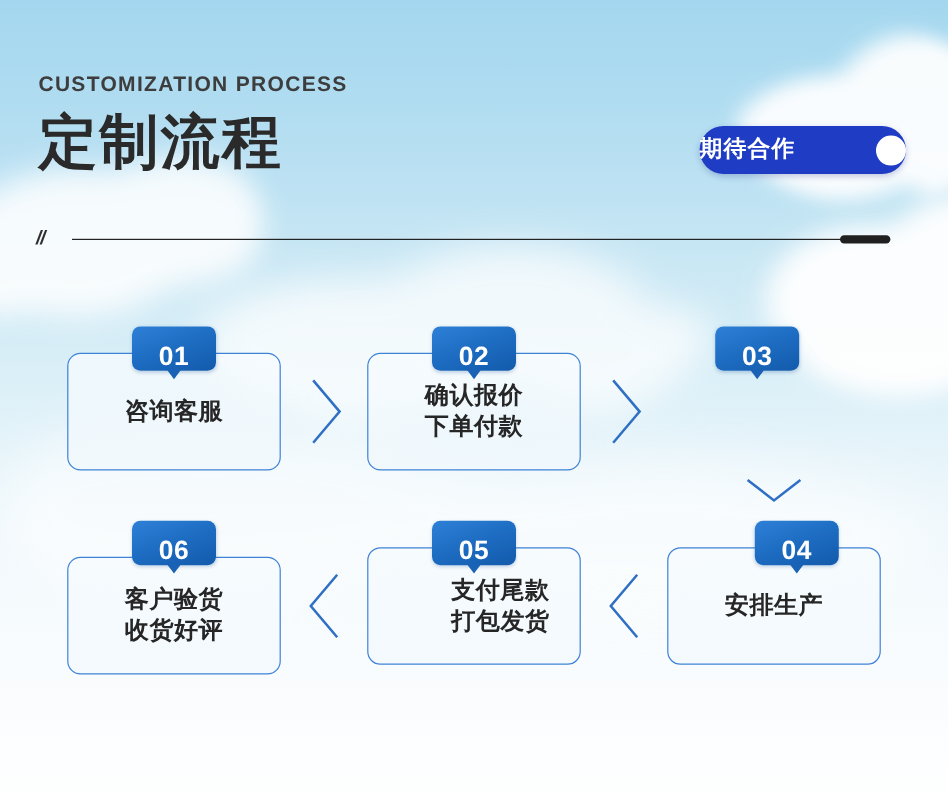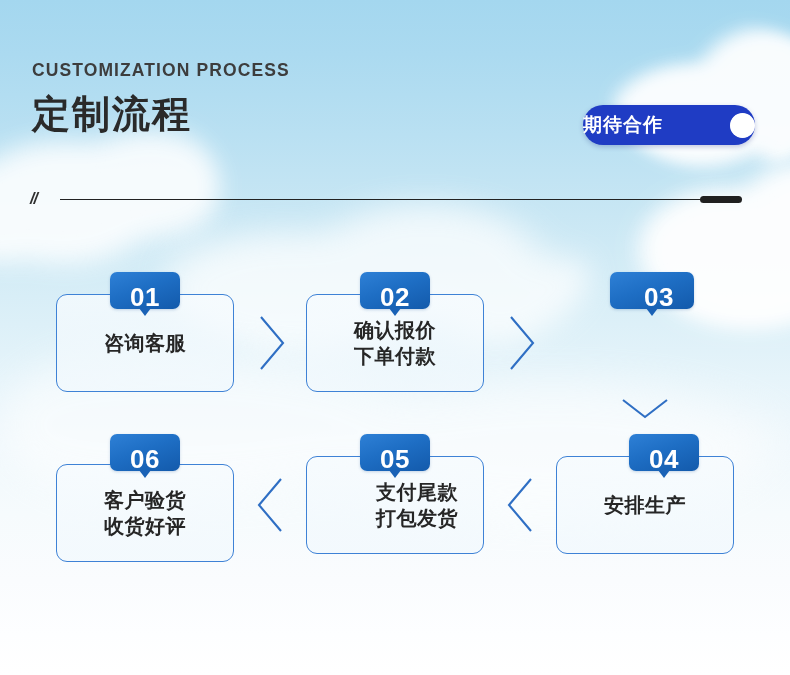--- a/index.html
+++ b/index.html
@@ -76,21 +76,21 @@
   #eyebrow {
     font-size: 17.5px;
     letter-spacing: 1.1px;
     font-weight: 700;
     color: #3d3d3d;
     line-height: 1;
     white-space: nowrap;
   }
   #main-title {
     margin-top: 15px;
-    font-size: 38px;
+    font-size: 49px;
     font-weight: 800;
     color: #2a2a2a;
     line-height: 1.02;
     letter-spacing: 2px;
     white-space: nowrap;
   }
 
   
   #cta-button {
     position: absolute;
@@ -174,21 +174,21 @@
     height: 37px;
     border-radius: 7px;
     background: linear-gradient(160deg, #2e80d6 0%, #1e6ec4 45%, #135aab 100%);
     display: flex;
     align-items: center;
     justify-content: center;
     box-shadow: 0 1px 3px rgba(17,72,140,.22);
   }
   .step-badge .badge-num {
     color: #ffffff;
-    font-size: 26px;
+    font-size: 22px;
     font-weight: 700;
     line-height: 1;
     letter-spacing: .5px;
     margin-top: 12px;
   }
   .step-badge::after {
     content: "";
     position: absolute;
     left: 50%;
     bottom: -7px;
@@ -205,21 +205,21 @@
   
   #card-1 { left: 56px;  top: 294px; }
   #card-2 { left: 306px; top: 294px; }
   #card-3 { left: 556px; top: 294px; }
   #card-4 { left: 556px; top: 456px; align-items: center; }
   #card-5 { left: 306px; top: 456px; padding-left: 44px; }
   #card-6 { left: 56px;  top: 464px; }
 
   #badge-1 { left: 110px; top: 272px; }
   #badge-2 { left: 360px; top: 272px; }
-  #badge-3 { left: 610px; top: 272px; padding-left: 14px; }
+  #badge-3 { left: 596px; top: 272px; }
   #badge-4 { left: 629px; top: 434px; }
   #badge-5 { left: 360px; top: 434px; }
   #badge-6 { left: 110px; top: 434px; }
 
   #chevron-1-2 { left: 255px; top: 313px; }
   #chevron-2-3 { left: 505px; top: 313px; }
   #chevron-3-4 { left: 620px; top: 396px; }
   #chevron-4-5 { left: 503px; top: 475px; }
   #chevron-5-6 { left: 253px; top: 475px; }
 </style>

